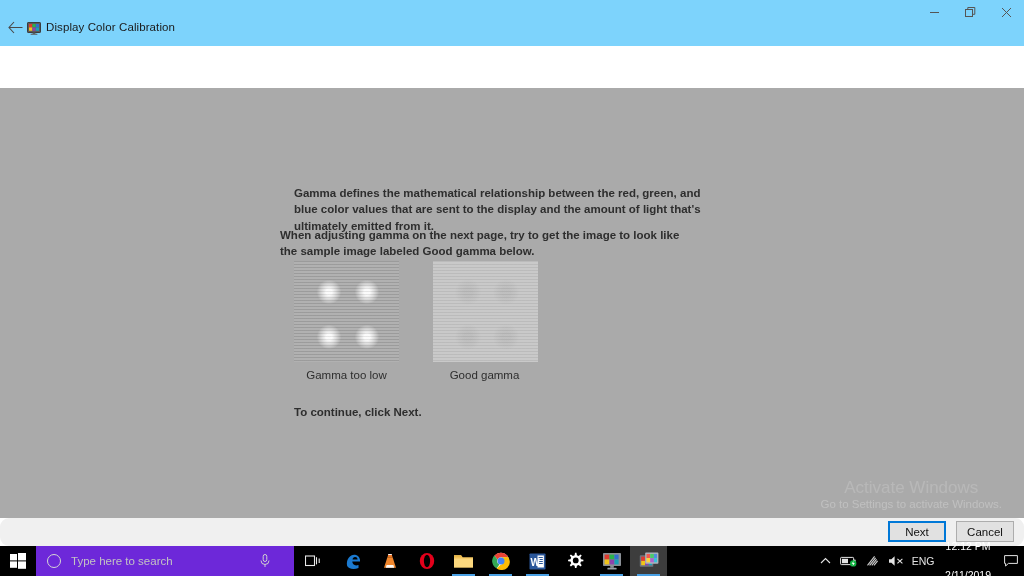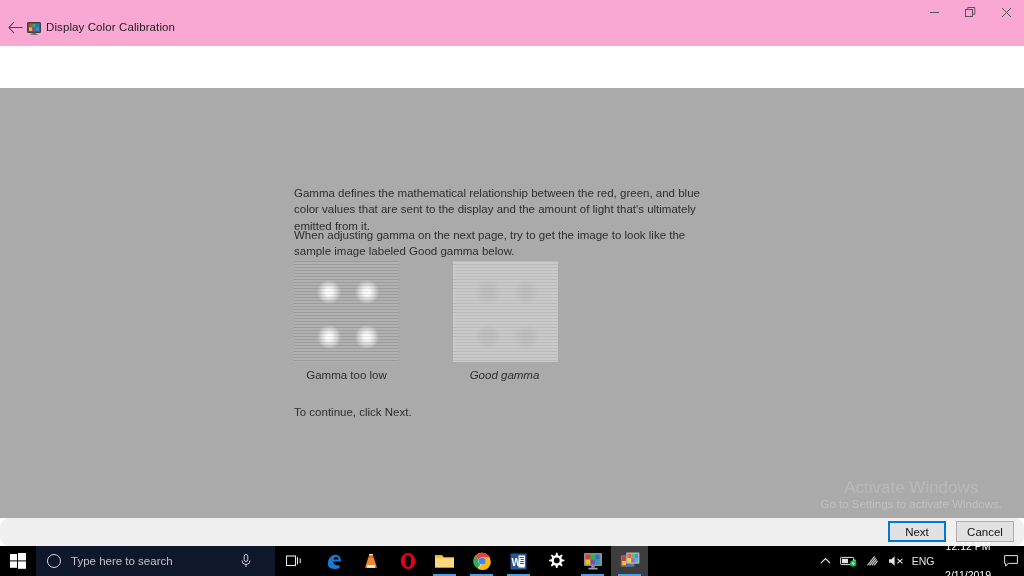--- a/index.html
+++ b/index.html
@@ -15,21 +15,21 @@
     position: relative;
     width: 1024px;
     height: 576px;
   }
 
   
   .titlebar {
     position: absolute;
     left: 0; top: 0;
     width: 1024px; height: 46px;
-    background: #f9a8d4;
+    background: #7dd3fc;
   }
   .back-btn {
     position: absolute;
     left: 4px; top: 18px;
     width: 22px; height: 18px;
     display: flex; align-items: center; justify-content: center;
     color: #4a4a4a;
     font-size: 15px;
     line-height: 1;
     cursor: pointer;
@@ -84,37 +84,38 @@
     width: 1024px; height: 430px;
     background: #aaaaaa;
     overflow: hidden;
   }
   .para {
     position: absolute;
     font-size: 11.5px;
     color: #2e2e2e;
     line-height: 1.42;
     white-space: pre-line;
+    font-weight: bold;
   }
   .para1 { left: 294px; top: 97px; width: 412px; }
-  .para2 { left: 294px; top: 139px; width: 412px; }
+  .para2 { left: 280px; top: 139px; width: 412px; }
   .para3 { left: 294px; top: 316px; width: 412px; }
 
   .samples {
     position: absolute;
     left: 294px; top: 173px;
     width: 394px; height: 120px;
   }
   .sample {
     position: absolute;
     top: 0;
     width: 105px;
   }
   .sample:nth-child(1) { left: 0px; }
-  .sample:nth-child(2) { left: 159px; font-style: italic; }
+  .sample:nth-child(2) { left: 139px; }
   .sample:nth-child(3) { left: 283px; }
 
   .swatch {
     position: relative;
     width: 105px; height: 101px;
     overflow: hidden;
   }
   .swatch .base { position: absolute; inset: 0; }
   .swatch .lines {
     position: absolute; inset: 0;
@@ -237,22 +238,22 @@
     display: flex;
     align-items: center;
   }
   .start-btn {
     width: 36px; height: 30px;
     display: flex; align-items: center; justify-content: center;
     cursor: pointer;
   }
   .searchbox {
     position: relative;
-    width: 239px; height: 30px;
-    background: #0f172a;
+    width: 258px; height: 30px;
+    background: #6d28d9;
     display: flex; align-items: center;
     cursor: text;
   }
   .search-circle {
     margin-left: 11px;
     width: 14px; height: 14px;
     border: 1.5px solid #d6d6d6;
     border-radius: 50%;
     box-sizing: border-box;
   }

